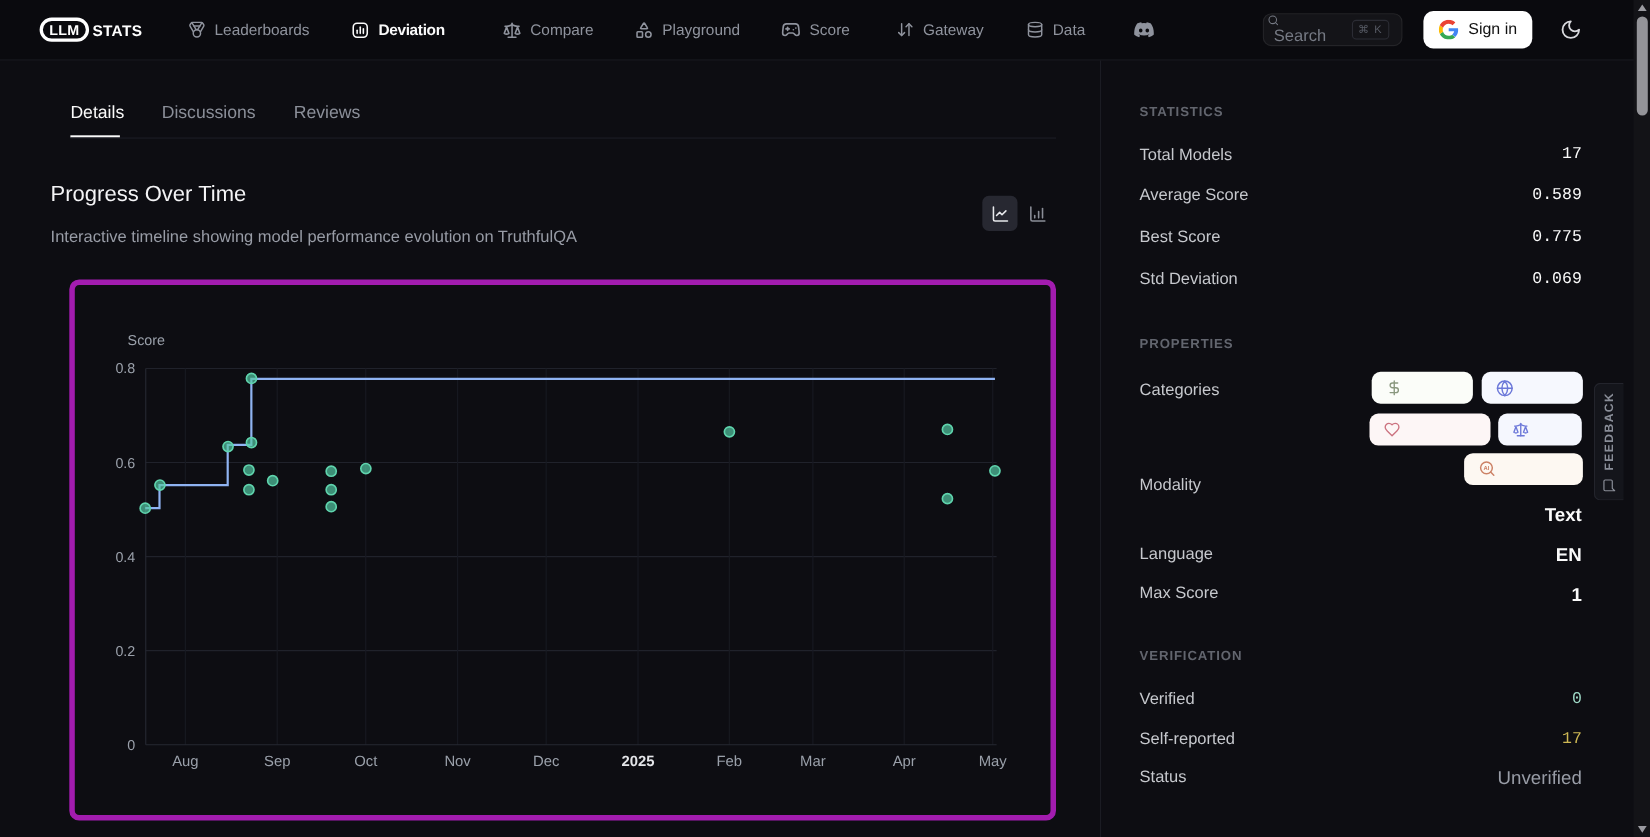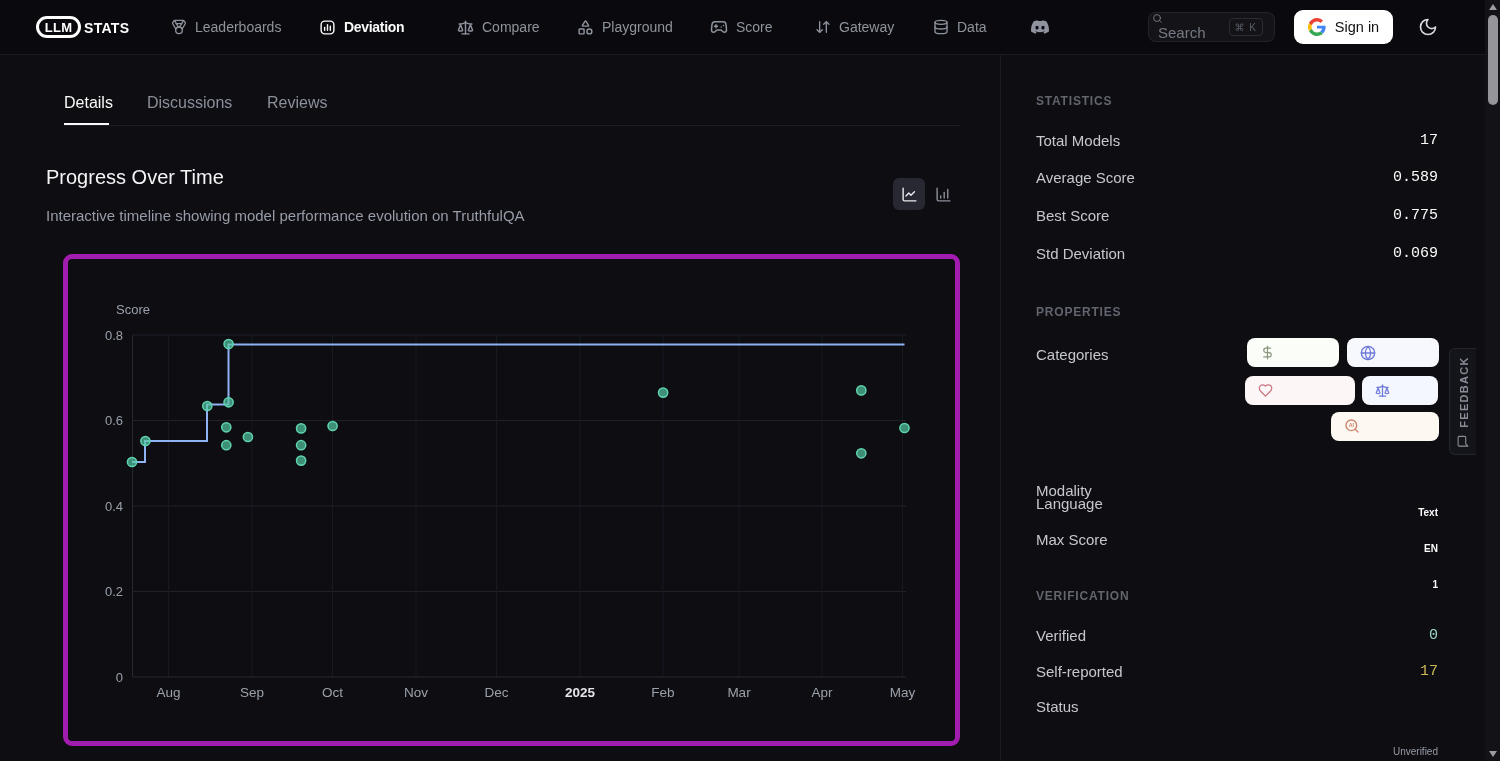--- a/index.html
+++ b/index.html
@@ -75,21 +75,21 @@
   
   .chartcard {
     position:absolute; left:63px; top:254px; width:897px; height:492px;
     border:5px solid #a21caf; border-radius:9px;
     background:#0d0d12;
   }
 
   
   .sec-h { position:absolute; left:1036px; font-size:12px; font-weight:bold; letter-spacing:0.8px; color:#62656e; }
   .row-l { position:absolute; left:1036px; font-size:15px; color:#c6c8cd; }
-  .row-v { position:absolute; right:62px; font-size:10px; font-weight:bold; color:#fafafa; text-align:right;margin-top:48px; }
+  .row-v { position:absolute; right:62px; font-size:17px; font-weight:bold; color:#fafafa; text-align:right; }
   .row-m { position:absolute; right:62px; font-family:"Liberation Mono", monospace; font-size:15px; color:#fafafa; text-align:right; }
 
   .pill {
     position:absolute; height:29px; border-radius:8px;
     display:flex; align-items:center;
   }
   .pill svg { margin-left:13px; }
 
   
   .feedback {
@@ -351,21 +351,21 @@
     </svg>
 </div>
 <div class="pill" style="left:1331px; top:411.5px; width:108px; background:#fdf8f2;">
   <svg width="16" height="16" viewBox="0 0 24 24" fill="none" stroke="#cc8266" stroke-width="2" stroke-linecap="round" stroke-linejoin="round">
       <circle cx="11" cy="11" r="8"></circle>
       <path d="m21 21-4.3-4.3"></path>
       <text x="11" y="13.8" font-size="8" fill="#cc8266" stroke="none" text-anchor="middle" font-family="Liberation Sans, sans-serif" font-weight="bold">AI</text>
     </svg>
 </div>
 
-<div class="row-l" style="top:482px;text-align:center;">Modality</div>  
+<div class="row-l" style="top:432px;text-align:center;">Modality</div>  
 <div class="row-v" style="top:459px;">Text</div>
 <div class="row-l" style="top:495px;">Language</div>  
 <div class="row-v" style="top:495px;">EN</div>
 <div class="row-l" style="top:531px;">Max Score</div> 
 <div class="row-v" style="top:531px;">1</div>
 
 <div class="sec-h" style="top:589px;">VERIFICATION</div>
 <div class="row-l" style="top:627px;">Verified</div>      
 <div class="row-m" style="top:627px; color:#9ed8c6;">0</div>
 <div class="row-l" style="top:663px;">Self-reported</div> 

